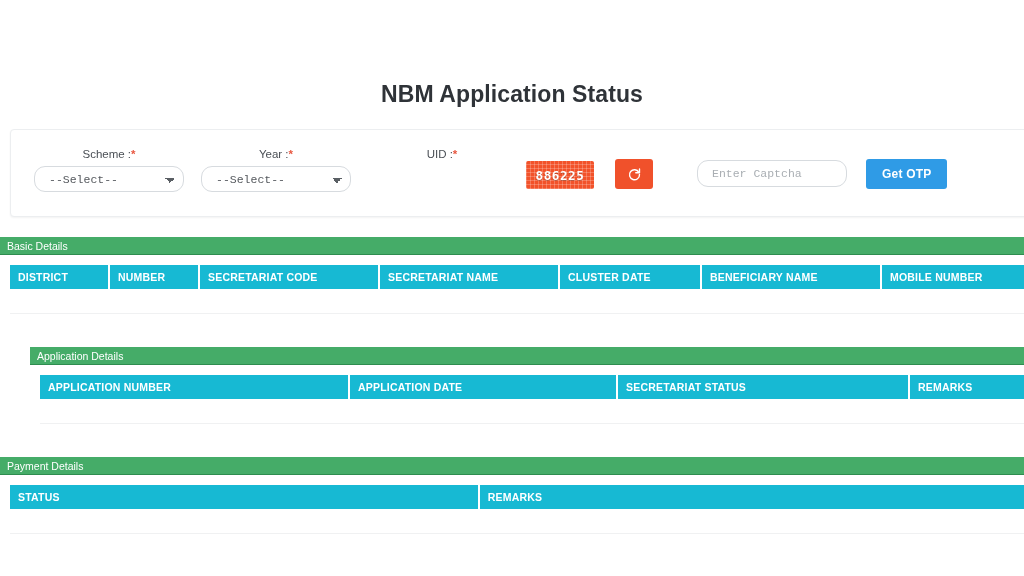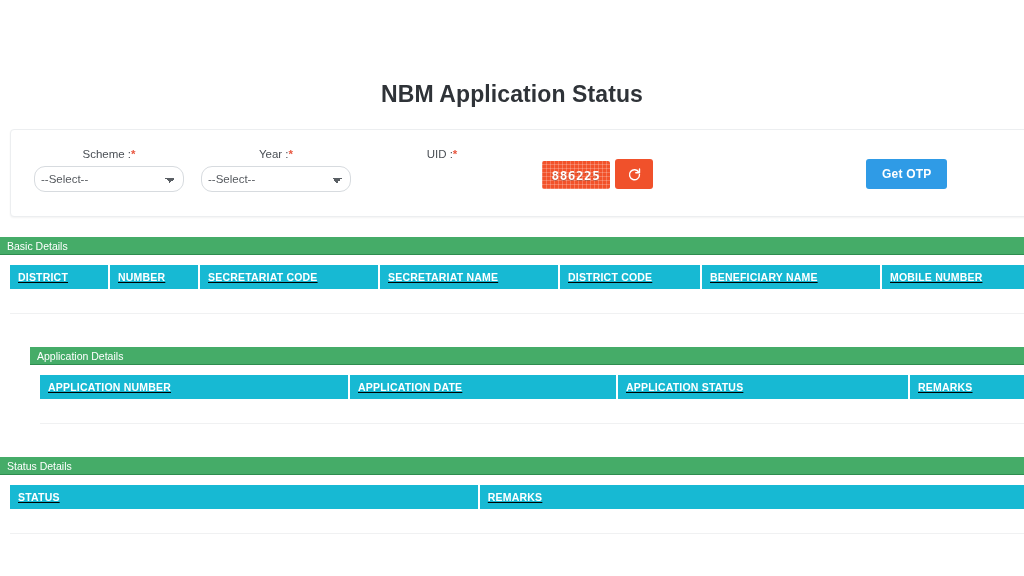--- a/index.html
+++ b/index.html
@@ -72,23 +72,23 @@
 
   select.control,
   input.control {
     box-sizing: border-box;
     height: 26px;
     border: 1px solid #d7dbdf;
     border-radius: 11px;
     background: #ffffff;
     font-size: 11.5px;
     color: #55595e;
-    padding: 0 6px;
+    padding: 0 14px;
     outline: none;
-    font-family: Liberation Sans, sans-serif;
+    font-family: Liberation Mono, monospace;
   }
   input.control::placeholder { color: #a9aeb3; }
 
   select.control {
     appearance: none;
     -webkit-appearance: none;
     -moz-appearance: none;
     background-image:
       linear-gradient(45deg, transparent 50%, #5a5f64 50%),
       linear-gradient(135deg, #5a5f64 50%, transparent 50%);
@@ -103,21 +103,21 @@
   #f-scheme { left: 23px; width: 150px; }
   #f-scheme .control { width: 150px; }
   #f-year   { left: 190px; width: 150px; }
   #f-year .control { width: 150px; }
   #f-uid    { left: 356px; width: 150px; }
   #f-uid .control { width: 150px; }
 
   
   .captcha-img {
     position: absolute;
-    left: 531px;
+    left: 515px;
     top: 31px;
     width: 68px;
     height: 28px;
     background-color: #f2522a;
     background-image:
       repeating-linear-gradient(0deg, rgba(255,255,255,0.22) 0 1px, transparent 1px 4px),
       repeating-linear-gradient(90deg, rgba(255,255,255,0.22) 0 1px, transparent 1px 4px);
     border-radius: 2px;
     display: flex;
     align-items: center;
@@ -178,21 +178,20 @@
     font-size: 10.5px;
     line-height: 18px;
     padding-left: 7px;
     box-sizing: border-box;
     border-bottom: 1px solid #2e8c4f;
   }
 
   .table-wrap {
     background: #ffffff;
     padding-top: 10px;
-    text-decoration: underline;
   }
 
   table.grid {
     width: 1024px;
     border-collapse: separate;
     border-spacing: 2px 0;
     table-layout: fixed;
     margin-left: 8px;
   }
 
@@ -253,20 +252,23 @@
         <span class="captcha-text">886225</span>
       </div>
 
       <button class="captcha-refresh">
         <svg width="15" height="15" viewBox="0 0 24 24">
           <path d="M19 8.5A8 8 0 1 0 20 12" fill="none" stroke="#ffffff" stroke-width="2.2" stroke-linecap="round"></path>
           <path d="M20 3.2 L20 9.2 L14 9.2" fill="none" stroke="#ffffff" stroke-width="2.2" stroke-linecap="round" stroke-linejoin="round"></path>
         </svg>
       </button>
 
+      <div class="field" id="f-captcha">
+        <input class="control" type="text" placeholder="Enter Captcha" style="">
+      </div>
 
       <button class="btn-otp">Get OTP</button>
 
     </div>
   </div>
 
   <div class="section" id="sec-basic">
     <div class="section-header">Basic Details</div>
     <div class="table-wrap">
       <table class="grid">
@@ -278,21 +280,21 @@
             <col style="width:140px">
             <col style="width:178px">
             <col style="width:150px">
         </colgroup>
         <thead>
           <tr>
             <th>DISTRICT</th>
             <th>NUMBER</th>
             <th>SECRETARIAT CODE</th>
             <th>SECRETARIAT NAME</th>
-            <th>DISTRICT CODE</th>
+            <th>CLUSTER DATE</th>
             <th>BENEFICIARY NAME</th>
             <th>MOBILE NUMBER</th>
           </tr>
         </thead>
         <tbody>
           <tr>
             <td class="empty-cell" colspan="7"></td>
           </tr>
         </tbody>
       </table>
@@ -306,35 +308,35 @@
         <colgroup>
           <col style="width:308px">
             <col style="width:266px">
             <col style="width:290px">
             <col style="width:150px">
         </colgroup>
         <thead>
           <tr>
             <th>APPLICATION NUMBER</th>
             <th>APPLICATION DATE</th>
-            <th>APPLICATION STATUS</th>
+            <th>SECRETARIAT STATUS</th>
             <th>REMARKS</th>
           </tr>
         </thead>
         <tbody>
           <tr>
             <td class="empty-cell" colspan="4"></td>
           </tr>
         </tbody>
       </table>
     </div>
   </div>
 
   <div class="section" id="sec-payment">
-    <div class="section-header">Status Details</div>
+    <div class="section-header">Payment Details</div>
     <div class="table-wrap">
       <table class="grid">
         <colgroup>
           <col style="width:466px">
             <col style="width:548px">
         </colgroup>
         <thead>
           <tr>
             <th>STATUS</th>
             <th>REMARKS</th>

